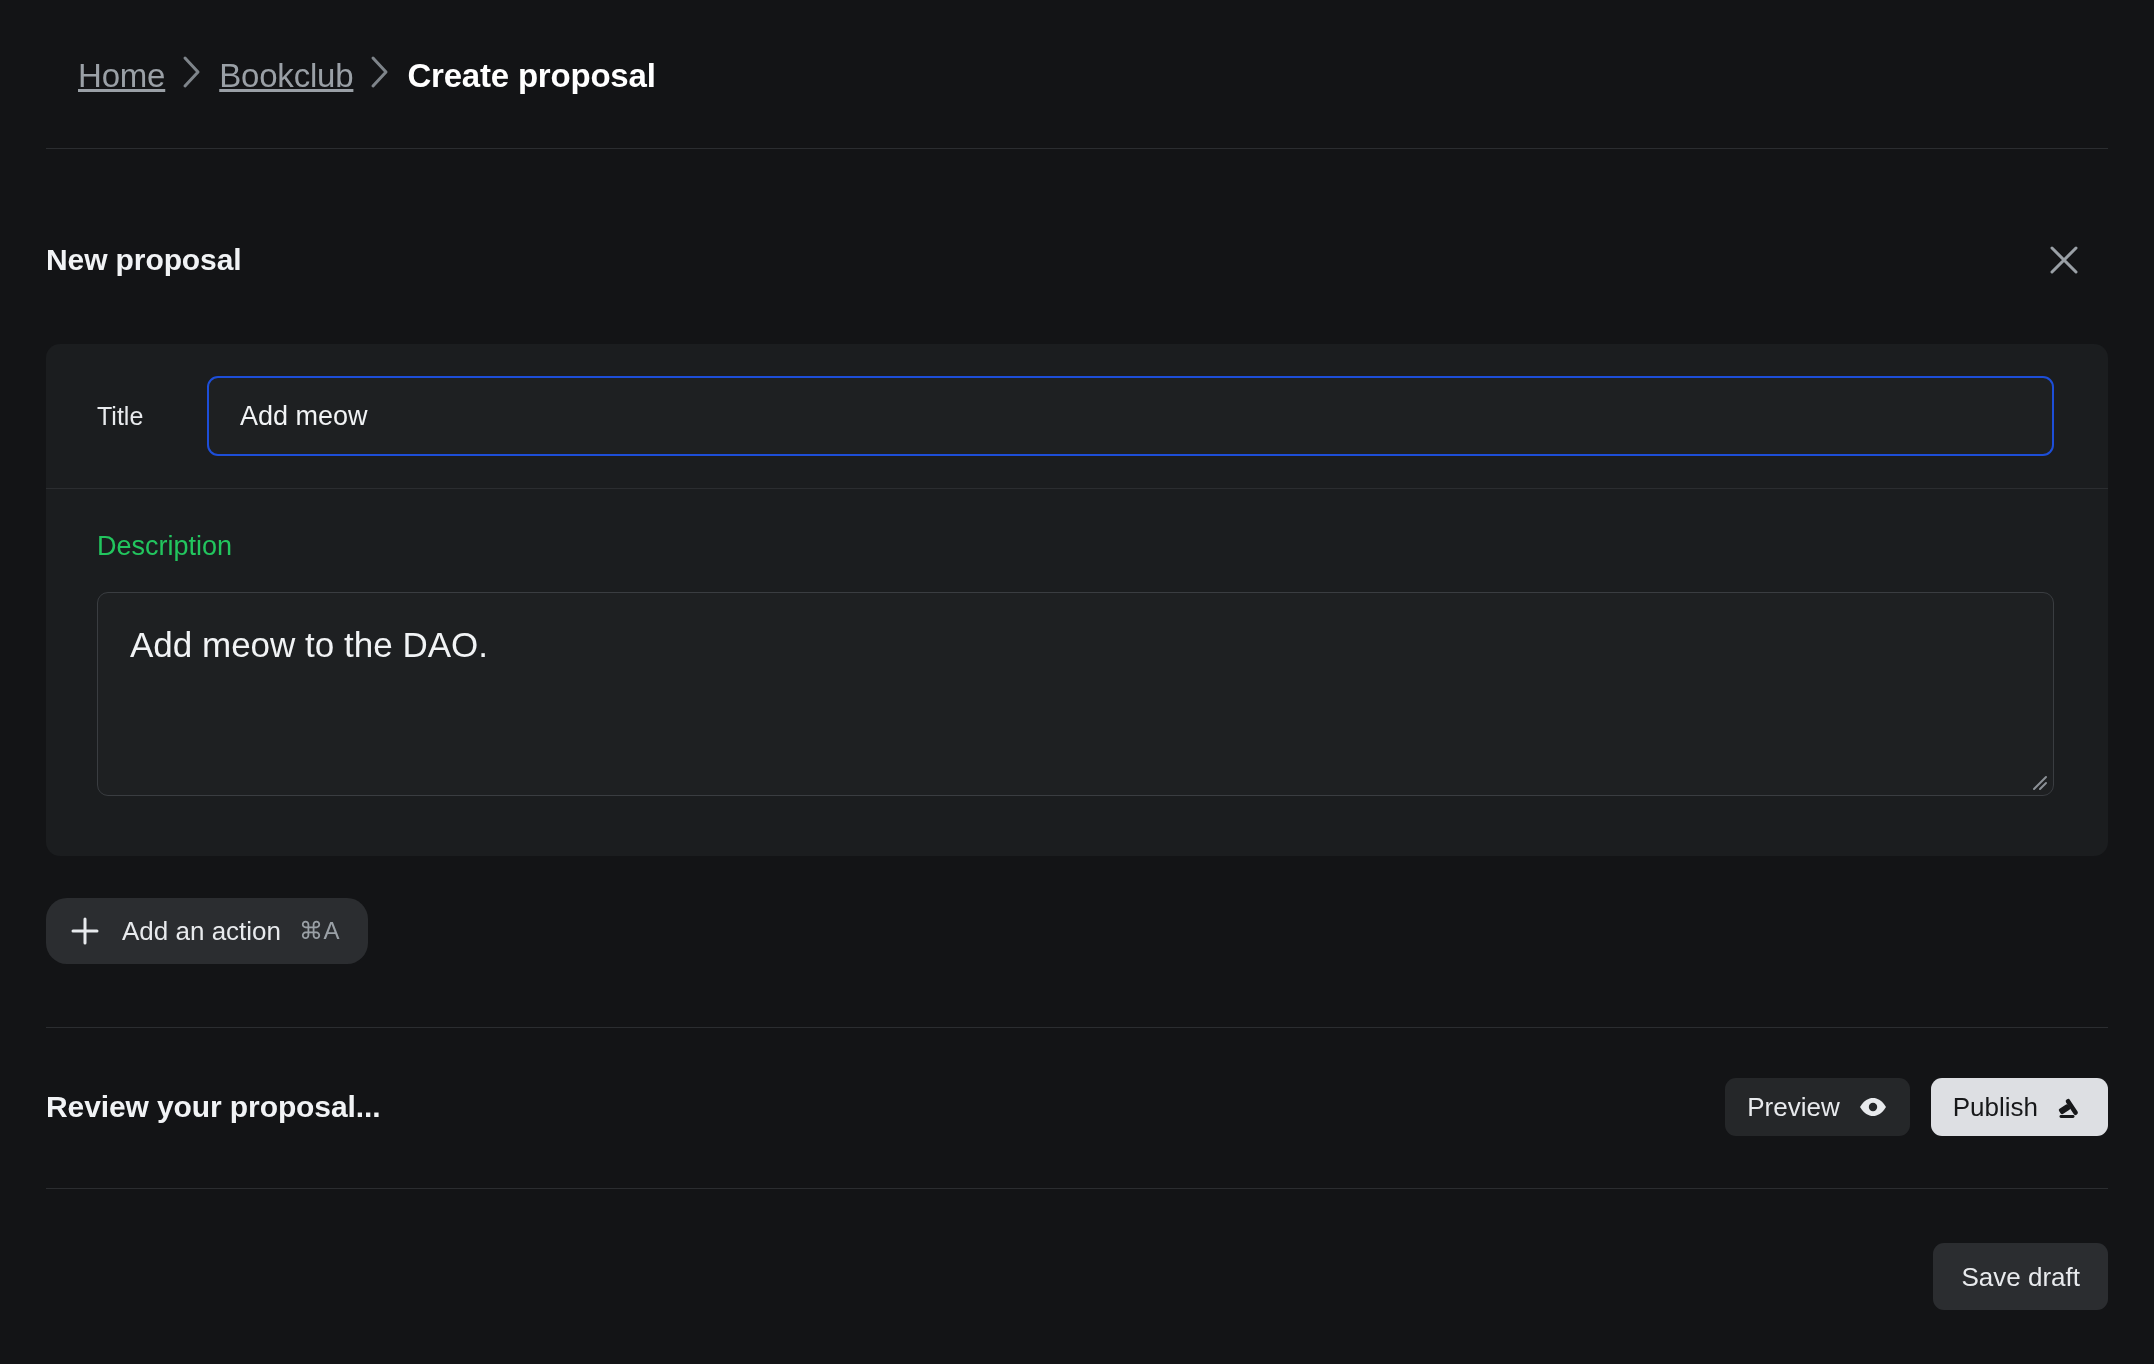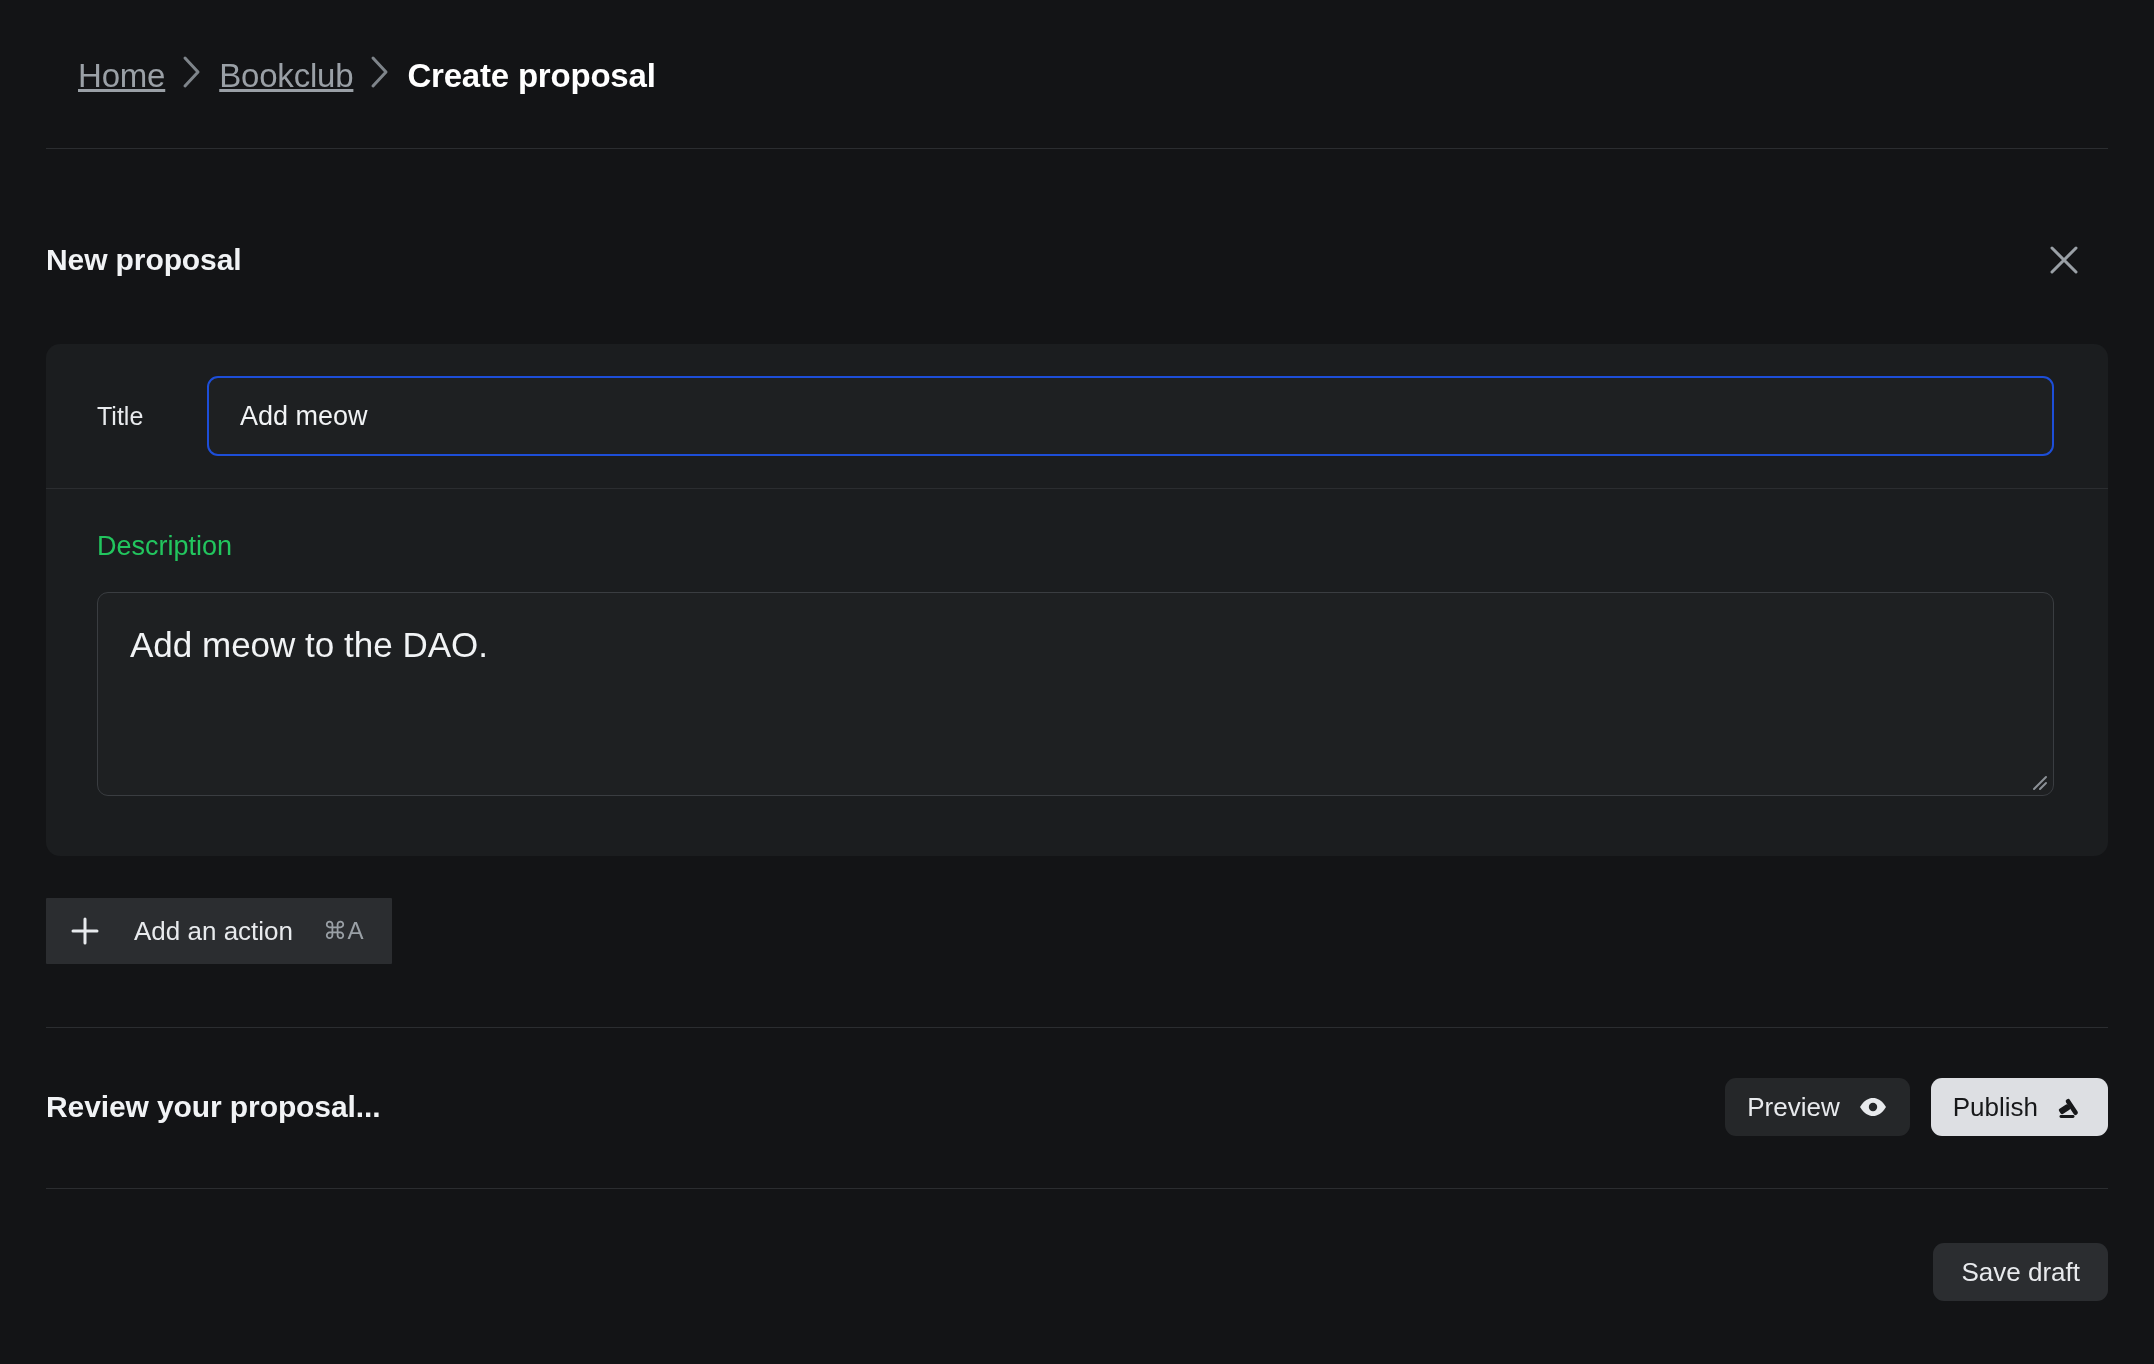--- a/index.html
+++ b/index.html
@@ -167,24 +167,24 @@
   .resize-handle svg { display: block; }
 
   
   .add-action {
     position: absolute;
     left: 46px;
     top: 898px;
     height: 66px;
     display: inline-flex;
     align-items: center;
-    gap: 12px;
+    gap: 0;
     background: #2b2d30;
     border: none;
-    border-radius: 1px;
+    border-radius: 21px;
     padding: 0 28px 0 22px;
     cursor: pointer;
     font-family: "Liberation Sans", sans-serif;
   }
   .plus-icon {
     display: inline-flex;
     align-items: center;
     justify-content: center;
     width: 34px;
     height: 34px;
@@ -253,21 +253,21 @@
     height: 30px;
     margin-left: 18px;
   }
   .btn .btn-icon svg { display: block; }
 
   
   .save-draft {
     position: absolute;
     right: 46px;
     top: 1243px;
-    height: 58px;
+    height: 67px;
     background: #2b2d30;
     color: #e8eaed;
     border: none;
     border-radius: 11px;
     padding: 0 28px;
     font-family: "Liberation Sans", sans-serif;
     font-size: 26px;
     line-height: 1;
     cursor: pointer;
   }

